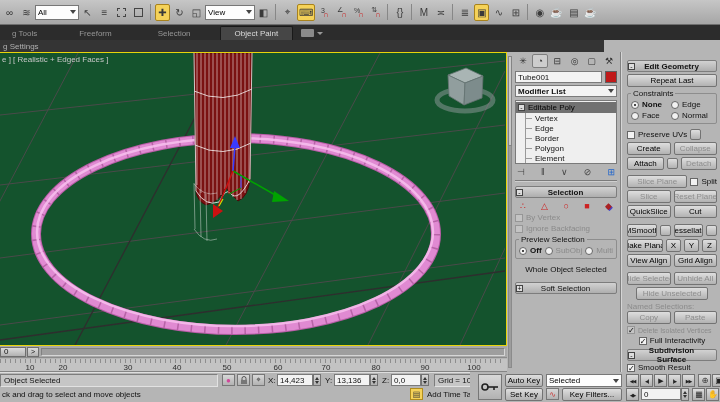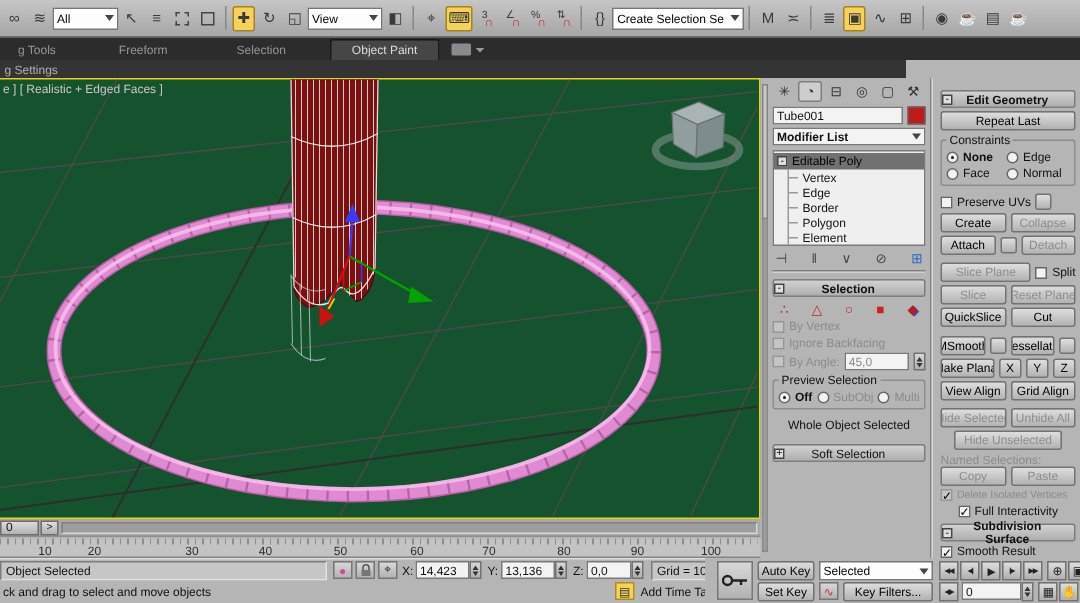--- a/index.html
+++ b/index.html
@@ -127,24 +127,20 @@
     <span class="tbtn">
         <span class="tiny">%</span>
         <span class="mag">∩</span>
       </span>
     <span class="tbtn">
         <span class="tiny">⇅</span>
         <span class="mag">∩</span>
       </span>
     <span class="sep"></span>
     <span class="tbtn">{}</span>
-    <div class="combo" style="width:88px">
-      <span>Create Selection Se</span>
-        <span class="caret"></span>
-    </div>
     <span class="sep"></span>
     <span class="tbtn">M</span>
     <span class="tbtn">≍</span>
     <span class="sep"></span>
     <span class="tbtn">≣</span>
     <span class="tbtn active">▣</span>
     <span class="tbtn">∿</span>
     <span class="tbtn">⊞</span>
     <span class="sep"></span>
     <span class="tbtn">◉</span>
@@ -310,29 +306,20 @@
       <span style="color:#a22;text-shadow:1px 1px 0 #44c">◆</span>
     </div>
     <div class="row">
         <span class="chk dis"></span>
         <span class="lbl dis">By Vertex</span>
       </div>
     <div class="row">
         <span class="chk dis"></span>
         <span class="lbl dis">Ignore Backfacing</span>
       </div>
-    <div class="row">
-      <span class="chk dis"></span>
-      <span class="lbl dis">By Angle:</span>
-      <div class="wf" style="color:#8b8b8b">45,0</div>
-      <span class="spinbox">
-          <i class="up"></i>
-          <i class="dn"></i>
-        </span>
-    </div>
     <div class="group">
       <span class="gttl">Preview Selection</span>
       <div class="row" style="margin-top:0">
         <span class="radio sel"></span>
           <span class="lbl" style="font-weight:bold">Off</span>
         <span class="radio"></span>
           <span class="lbl dis">SubObj</span>
         <span class="radio"></span>
           <span class="lbl dis">Multi</span>
       </div>

